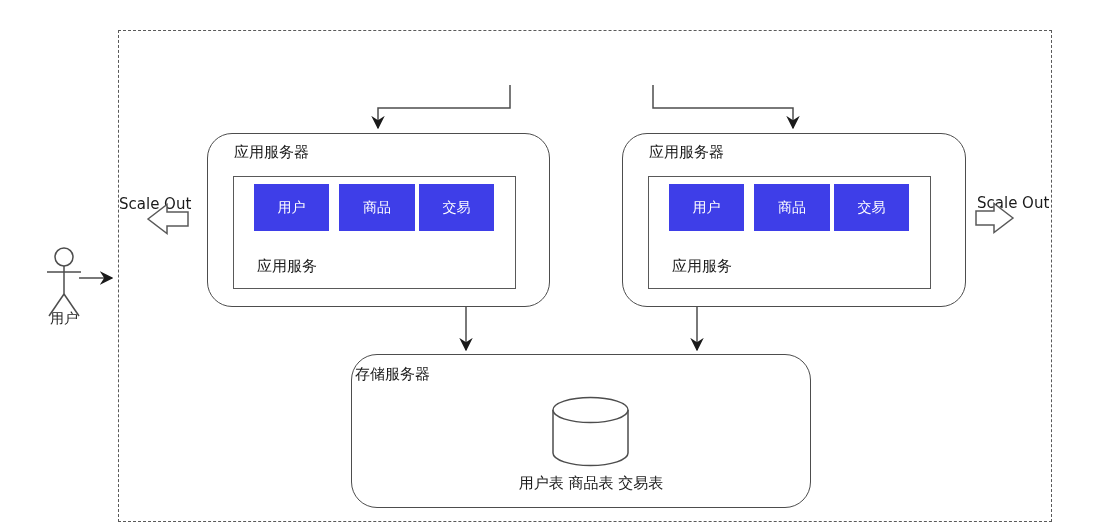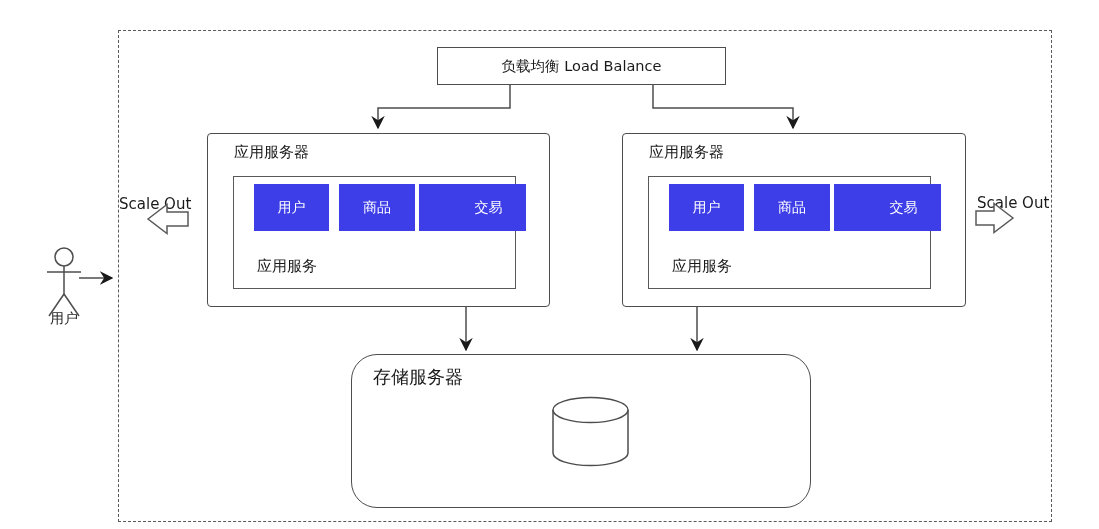--- a/index.html
+++ b/index.html
@@ -18,45 +18,45 @@
     box-sizing:border-box;
   }
   .lb-box {
     left:437px; top:47px; width:289px; height:38px;
     border:1.5px solid #4d4d4d; box-sizing:border-box;
     display:flex; align-items:center; justify-content:center;
     font-size:14.5px; background:#ffffff;
   }
   .app-server {
     top:133px; width:343px; height:174px;
-    border:1.5px solid #4d4d4d; border-radius:4px;
+    border:1.5px solid #4d4d4d; border-radius:25px;
     box-sizing:border-box; background:#ffffff;font-family:Liberation Mono, monospace;
   }
   .app-server.left  { left:207px; }
   .app-server.right { left:622px; width:344px; }
   .server-title { position:absolute; left:26px; top:9px; font-size:15px; }
   .inner-rect {
     position:absolute; left:25px; top:42px; width:283px; height:113px;
     border:1.5px solid #595959; box-sizing:border-box; background:#ffffff;
   }
   .module {
     position:absolute; top:7px; height:47px;
     display:flex; align-items:center; justify-content:center;
     font-size:14px;
   }
   .m1 { left:20px;  width:75px; }
   .m2 { left:105px; width:76px; }
-  .m3 { left:185px; width:75px;padding-left:32px; }
+  .m3 { left:185px; width:75px; }
   .service-label { position:absolute; left:23px; bottom:12px; font-size:15px;margin-top:30px; }
   .storage-server {
     left:351px; top:354px; width:460px; height:154px;
     border:1.5px solid #4d4d4d; border-radius:26px;
     box-sizing:border-box; background:#ffffff;
   }
-  .storage-title { position:absolute; left:21px; top:10px; font-size:18px; }
+  .storage-title { position:absolute; left:3px; top:10px; font-size:15px; }
   .db-label {
     left:552px; top:434px; width:78px;
     text-align:center; font-size:14px;
   }
   .tables-label {
     left:480px; top:474px; width:222px;
     text-align:center; font-size:15px;
   }
   .scale-out { font-size:15px;margin-top:16px; }
   .scale-out.left  { left:119px; top:179px; }
@@ -70,23 +70,20 @@
     pointer-events:none;
   }
 </style>
 </head>
 <body>
 
 <div class="stage">
 
   <div class="abs boundary"></div>
 
-  <div class="abs lb-box">
-    <span>负载均衡 Load Balance</span>
-  </div>
 
   <div class="abs app-server left">
     <span class="server-title">应用服务器</span>
     <div class="inner-rect">
       <div class="module m1 module-fill" style="background: rgb(62, 62, 232); color: rgb(255, 255, 255);">
         <span>用户</span>
       </div>
       <div class="module m2 module-fill" style="background: rgb(62, 62, 232); color: rgb(255, 255, 255);">
         <span>商品</span>
       </div>
@@ -110,20 +107,21 @@
         <span>交易</span>
       </div>
       <span class="service-label">应用服务</span>
     </div>
   </div>
 
   <div class="abs storage-server">
     <span class="storage-title">存储服务器</span>
   </div>
   <div class="abs db-label">数据库</div>
+  <div class="abs tables-label">用户表 商品表 交易表</div>
 
   <div class="abs scale-out left">Scale Out</div>
   <div class="abs scale-out right">Scale Out</div>
 
   <div class="abs actor-label">用户</div>
 
   <svg class="overlay" width="1099" height="529" viewBox="0 0 1099 529">
     <defs>
       <marker id="arrow" viewBox="0 0 10 10" refX="9" refY="5" markerWidth="9" markerHeight="9" orient="auto-start-reverse">
         <path d="M0,0 L10,5 L0,10 L3.2,5 Z" fill="#1a1a1a"></path>

